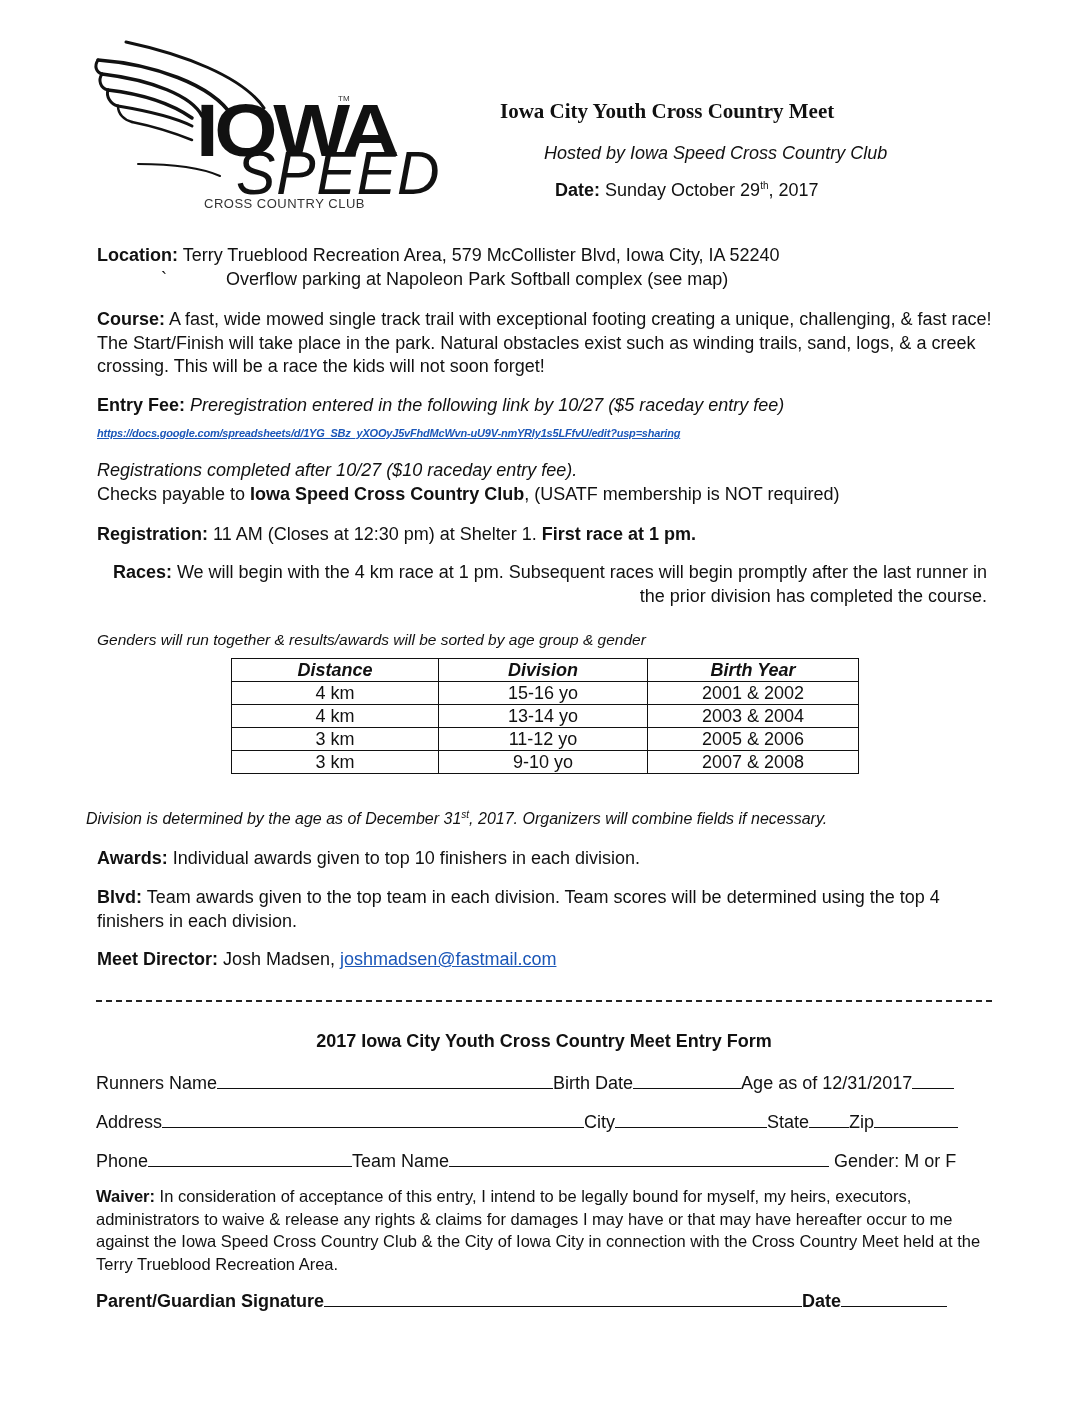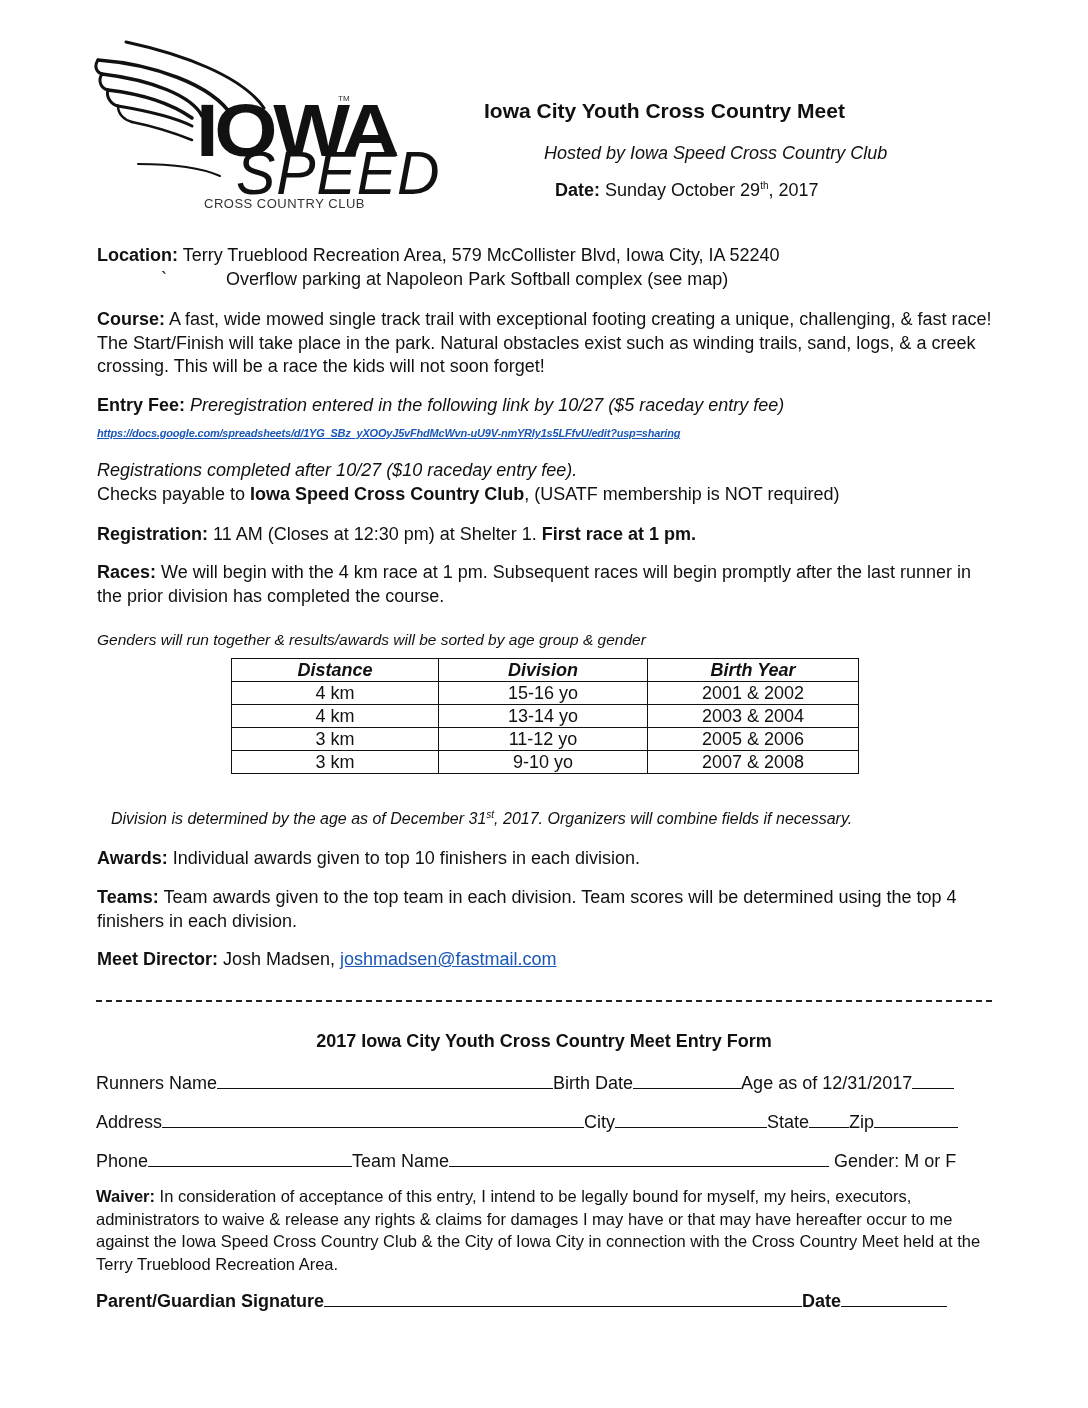--- a/index.html
+++ b/index.html
@@ -17,21 +17,21 @@
   
   #logo { left: 92px; top: 36px; width: 300px; height: 180px; }
   .logo-iowa { position: absolute; left: 104px; top: 58px; font-family: "Liberation Sans", sans-serif;
     font-weight: 900; font-size: 74px; letter-spacing: -4px; line-height: 74px; color: #111; transform: scaleX(1.1); transform-origin: left; }
   .logo-tm { position: absolute; left: 246px; top: 58px; font-size: 8px; color: #333; }
   .logo-speed { position: absolute; left: 144px; top: 106px; font-family: "Liberation Sans", sans-serif;
     font-style: italic; font-size: 62px; letter-spacing: 1px; line-height: 62px; color: #111; transform: scaleX(0.95); transform-origin: left; }
   .logo-club { position: absolute; left: 112px; top: 160px; font-size: 13px; letter-spacing: 0.5px; color: #333; }
 
   
-  #title { left: 484px; top: 99px; font-size: 21px; font-weight: bold; }
+  #title { left: 500px; top: 99px; font-size: 21px; font-weight: bold; font-family: Liberation Serif, serif; }
   #hosted { left: 544px; top: 143px; font-size: 18px; font-style: italic; }
   #date-line { left: 555px; top: 180px; font-size: 18px; }
   sup { font-size: 10px; vertical-align: super; line-height: 0; }
 
   
   #div-table { left: 231px; top: 658px; border-collapse: collapse; font-size: 18px; }
   #div-table th, #div-table td { border: 1.5px solid #111; height: 22px; padding: 0; text-align: center; line-height: 21px; }
   #div-table th { font-style: italic; font-weight: bold; }
   #div-table .c1 { width: 206px; }
   #div-table .c2 { width: 208px; }
@@ -75,21 +75,21 @@
 
 <div class="abs para" style="left:97px;top:308px;width:900px;"><b>Course:</b><span> A fast, wide mowed single track trail with exceptional footing creating a unique, challenging, &amp; fast race! The Start/Finish will take place in the park. Natural obstacles exist such as winding trails, sand, logs, &amp; a creek crossing. This will be a race the kids will not soon forget!</span></div>
 
 <div class="abs txt" style="left:97px;top:394px;"><b>Entry Fee:</b><span class="ital"> Preregistration entered in the following link by 10/27 ($5 raceday entry fee)</span></div>
 <a class="abs link ital" style="left:97px;top:427px;font-size:11px;font-weight:bold;letter-spacing:-0.2px;">https://docs.google.com/spreadsheets/d/1YG_SBz_yXOOyJ5vFhdMcWvn-uU9V-nmYRly1s5LFfvU/edit?usp=sharing</a>
 <div class="abs txt ital" style="left:97px;top:459px;">Registrations completed after 10/27 ($10 raceday entry fee).</div>
 <div class="abs txt" style="left:97px;top:483px;"><span>Checks payable to </span><b>Iowa Speed Cross Country Club</b><span>, (USATF membership is NOT required)</span></div>
 
 <div class="abs txt" style="left:97px;top:523px;"><b>Registration:</b><span> 11 AM (Closes at 12:30 pm) at Shelter 1. </span><b>First race at 1 pm.</b></div>
 
-<div class="abs para" style="left:97px;top:561px;width:890px;"><b>Races:</b><span> We will begin with the 4 km race at 1 pm. Subsequent races will begin promptly after the last runner in the prior division has completed the course.</span></div>
+<div class="abs para" style="left:97px;top:561px;width:890px;text-align:right;"><b>Races:</b><span> We will begin with the 4 km race at 1 pm. Subsequent races will begin promptly after the last runner in the prior division has completed the course.</span></div>
 <div class="abs ital" style="left:97px;top:623px;font-size:15.5px;margin-top:8px;">Genders will run together &amp; results/awards will be sorted by age group &amp; gender</div>
 
 <table id="div-table" class="abs">
   <thead>
     <tr>
       <th class="c1">Distance</th>
       <th class="c2">Division</th>
       <th class="c3">Birth Year</th>
     </tr>
   </thead>
@@ -110,25 +110,25 @@
       <td>2005 &amp; 2006</td>
     </tr>
     <tr>
       <td>3 km</td>
       <td>9-10 yo</td>
       <td>2007 &amp; 2008</td>
     </tr>
   </tbody>
 </table>
 
-<div class="abs ital" style="left:111px;top:810px;font-size:16px;"><span>Division is determined by the age as of December 31</span><sup>st</sup><span>, 2017. Organizers will combine fields if necessary.</span></div>
+<div class="abs ital" style="left:86px;top:810px;font-size:16px;"><span>Division is determined by the age as of December 31</span><sup>st</sup><span>, 2017. Organizers will combine fields if necessary.</span></div>
 
 <div class="abs txt" style="left:97px;top:847px;text-align:center;"><b>Awards:</b><span> Individual awards given to top 10 finishers in each division.</span></div>
 
-<div class="abs para" style="left:97px;top:886px;width:900px;"><b>Teams:</b><span> Team awards given to the top team in each division. Team scores will be determined using the top 4 finishers in each division.</span></div>
+<div class="abs para" style="left:97px;top:886px;width:900px;"><b>Blvd:</b><span> Team awards given to the top team in each division. Team scores will be determined using the top 4 finishers in each division.</span></div>
 
 <div class="abs txt" style="left:97px;top:948px;"><b>Meet Director:</b><span> Josh Madsen, </span><a class="link" style="font-weight:normal;">joshmadsen@fastmail.com</a></div>
 
 <div class="abs dashline"></div>
 
 <div class="abs" style="left:0;top:1031px;width:1088px;text-align:center;font-size:18px;font-weight:bold;">2017 Iowa City Youth Cross Country Meet Entry Form</div>
 
 <div class="abs txt" style="left:96px;top:1070px;">
   <span>Runners Name</span><span class="uline" style="width:336px;"></span><span>Birth Date</span><span class="uline" style="width:108px;"></span><span>Age as of 12/31/2017</span><span class="uline" style="width:42px;"></span>
 </div>

